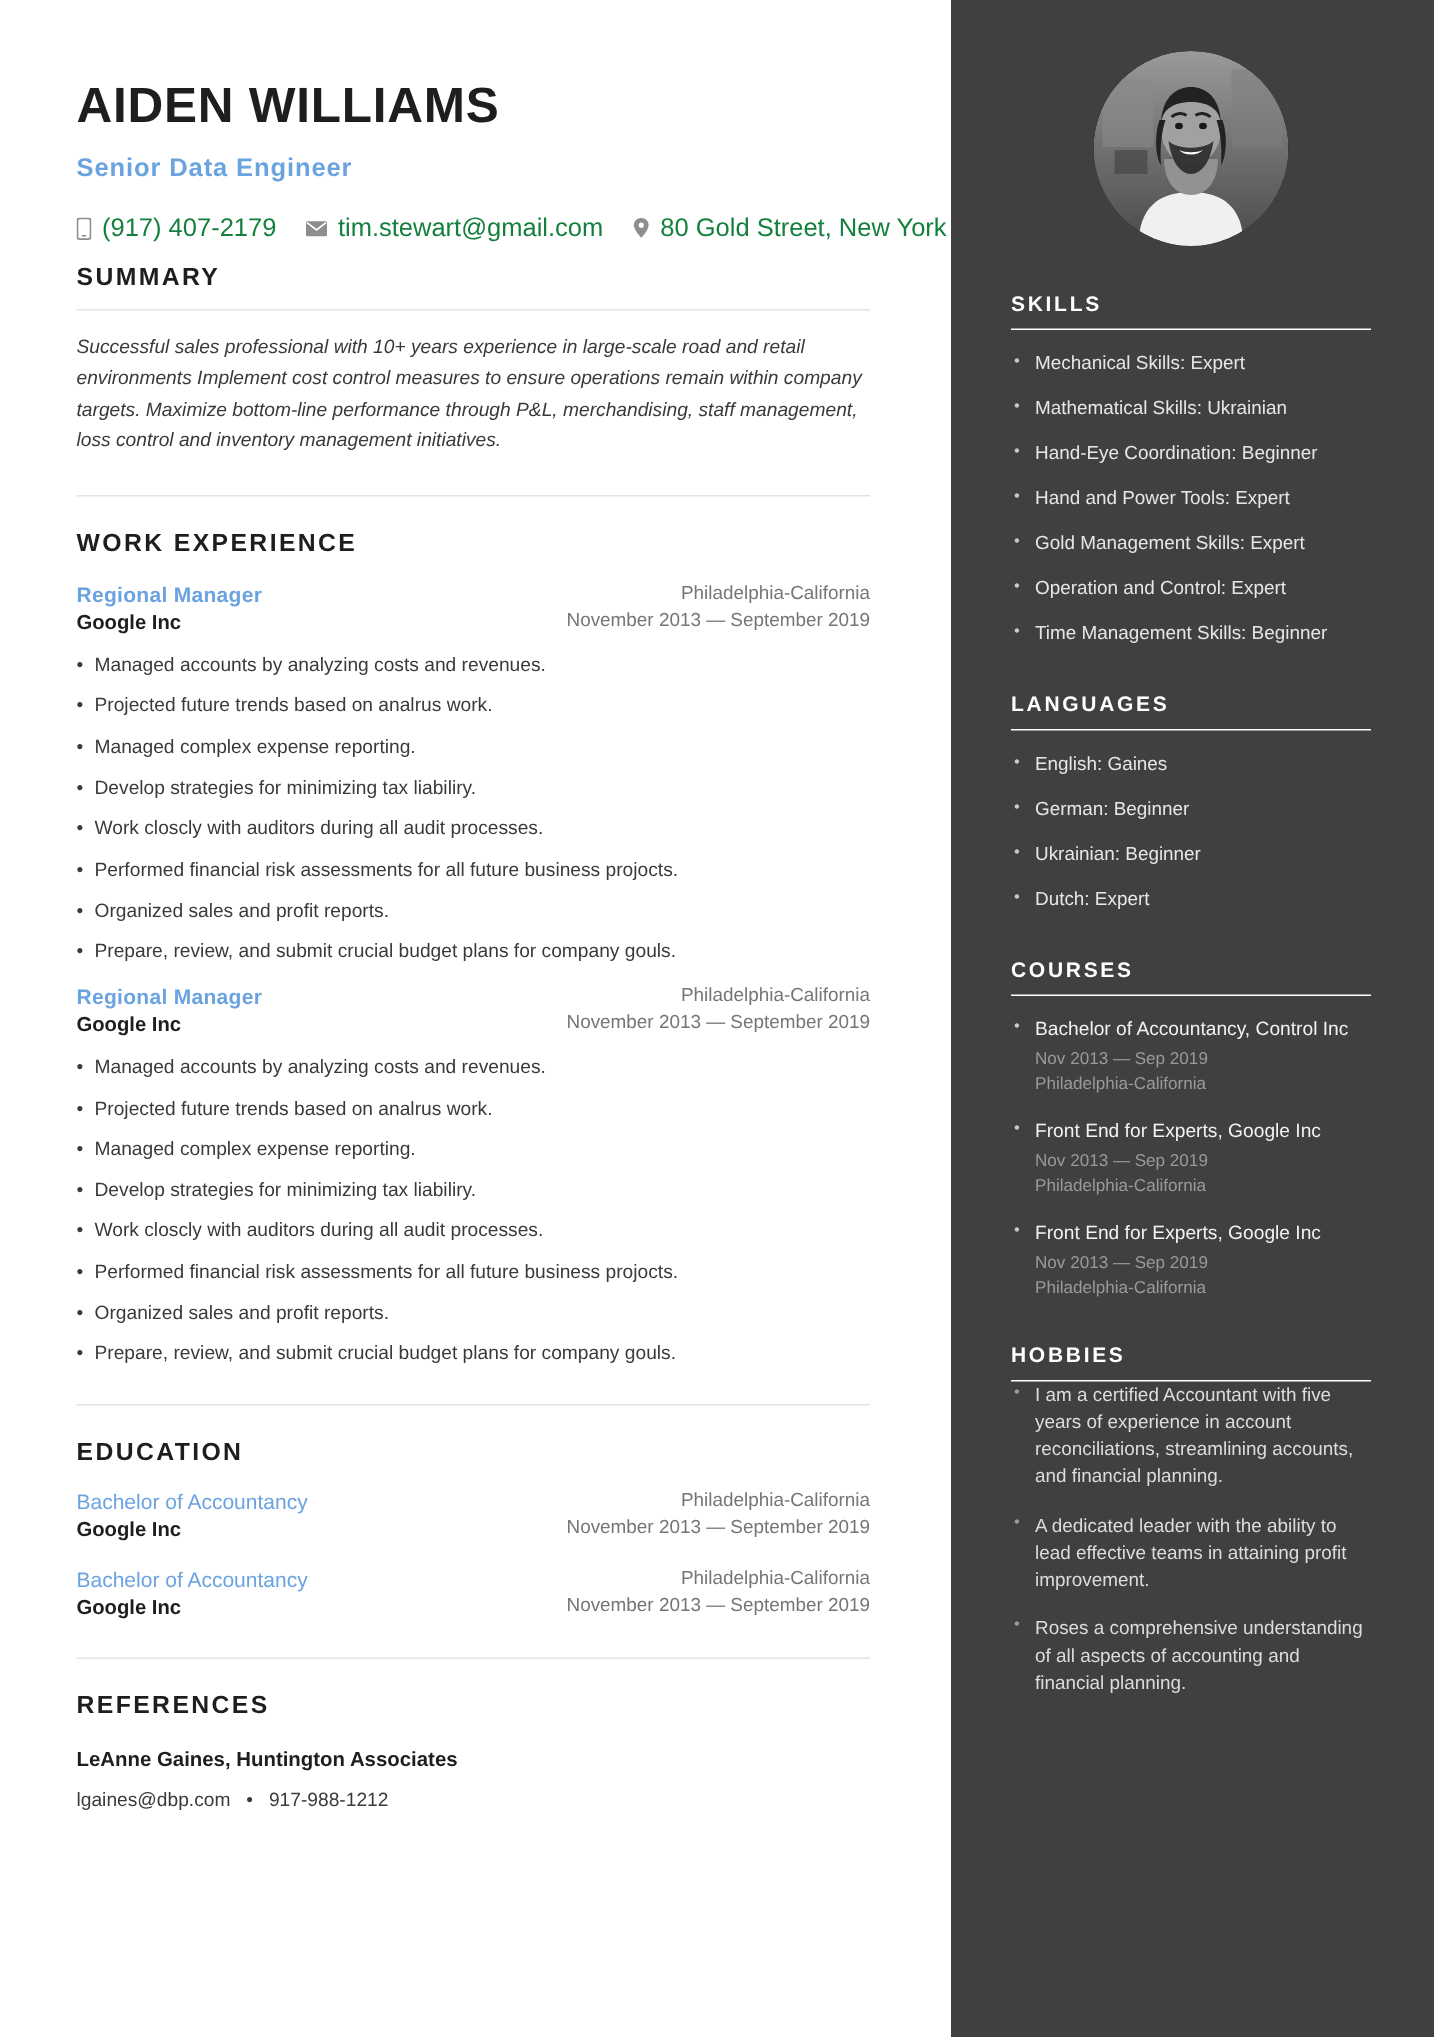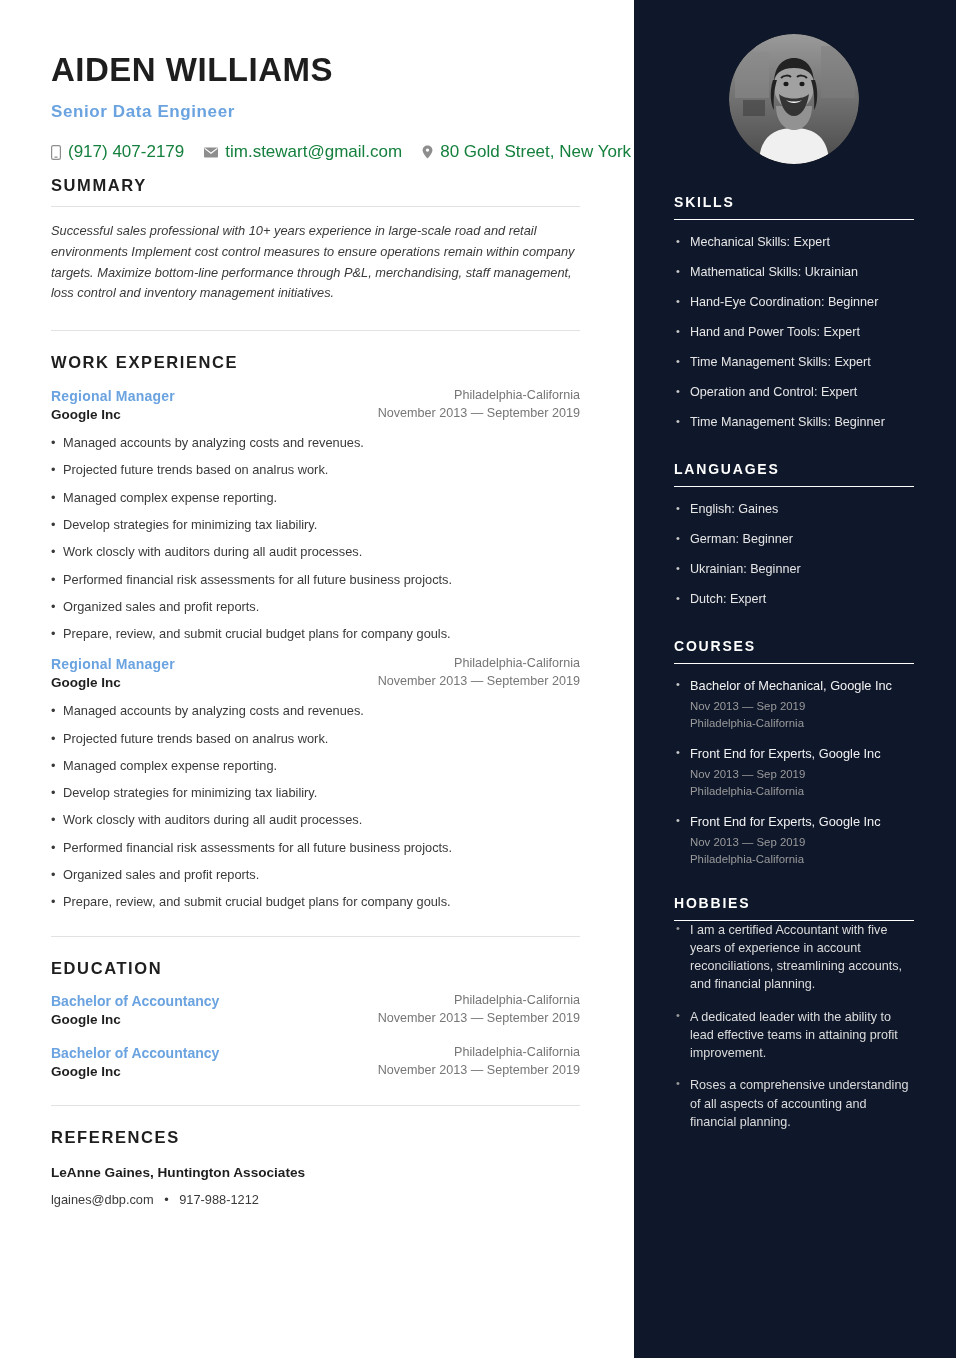--- a/index.html
+++ b/index.html
@@ -91,21 +91,21 @@
   ul.duties li:before {
     content:"•";
     position:absolute;
     left:0;
     color:#3a3a3a;
   }
 
   .edu { margin-top:15px; }
   .edu-deg {
     font-size:14px;
-    font-weight:bold;
+    font-weight:normal;
     color:#6aa3e0;
   }
   .edu-org {
     font-size:13.5px;
     font-weight:bold;
     color:#1e1e1e;
     margin-top:3px;
   }
 
   .ref-name {
@@ -118,21 +118,21 @@
     margin-top:12px;
     font-size:12.8px;
     color:#3a3a3a;
   }
   .ref-dot { margin:0 7px; }
 
   
   .side {
     width:322px;
     height:1358px;
-    background:#0f172a;
+    background:#404040;
     color:#f2f2f2;
     padding:0 42px 0 40px;
   }
   .photo-wrap { padding-top:34px; display:flex; justify-content:center; }
   .photo {
     width:130px; height:130px;
     border-radius:50%;
     overflow:hidden;
     position:relative;
     background:#2a2a2a;
@@ -374,21 +374,21 @@
   </div>
 
   <div class="side-sec">
     <h3 class="sside">SKILLS</h3>
     <div class="sside-rule"></div>
     <ul class="slist">
       <li>Mechanical Skills: Expert</li>
       <li>Mathematical Skills: Ukrainian</li>
       <li>Hand-Eye Coordination: Beginner</li>
       <li>Hand and Power Tools: Expert</li>
-      <li>Time Management Skills: Expert</li>
+      <li>Gold Management Skills: Expert</li>
       <li>Operation and Control: Expert</li>
       <li>Time Management Skills: Beginner</li>
     </ul>
   </div>
 
   <div class="side-sec">
     <h3 class="sside">LANGUAGES</h3>
     <div class="sside-rule"></div>
     <ul class="slist">
       <li>English: Gaines</li>
@@ -396,21 +396,21 @@
       <li>Ukrainian: Beginner</li>
       <li>Dutch: Expert</li>
     </ul>
   </div>
 
   <div class="side-sec">
     <h3 class="sside">COURSES</h3>
     <div class="sside-rule"></div>
     <ul class="clist">
       <li>
-        <div class="c-title">Bachelor of Mechanical, Google Inc</div>
+        <div class="c-title">Bachelor of Accountancy, Control Inc</div>
         <div class="c-date">Nov 2013 — Sep 2019</div>
         <div class="c-loc">Philadelphia-California</div>
       </li>
       <li>
         <div class="c-title">Front End for Experts, Google Inc</div>
         <div class="c-date">Nov 2013 — Sep 2019</div>
         <div class="c-loc">Philadelphia-California</div>
       </li>
       <li>
         <div class="c-title">Front End for Experts, Google Inc</div>

